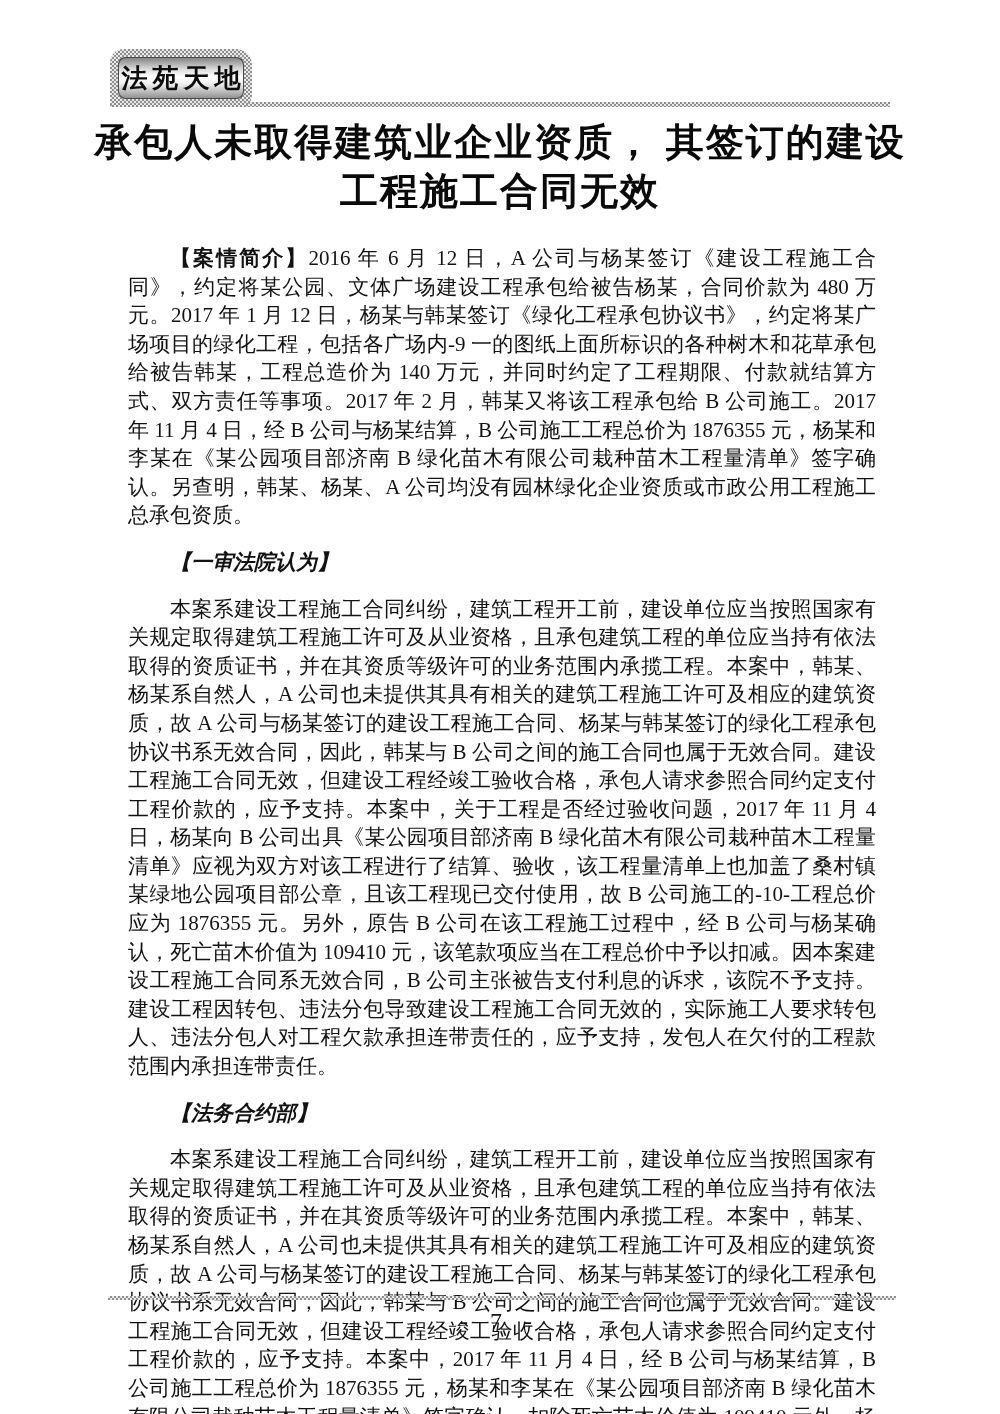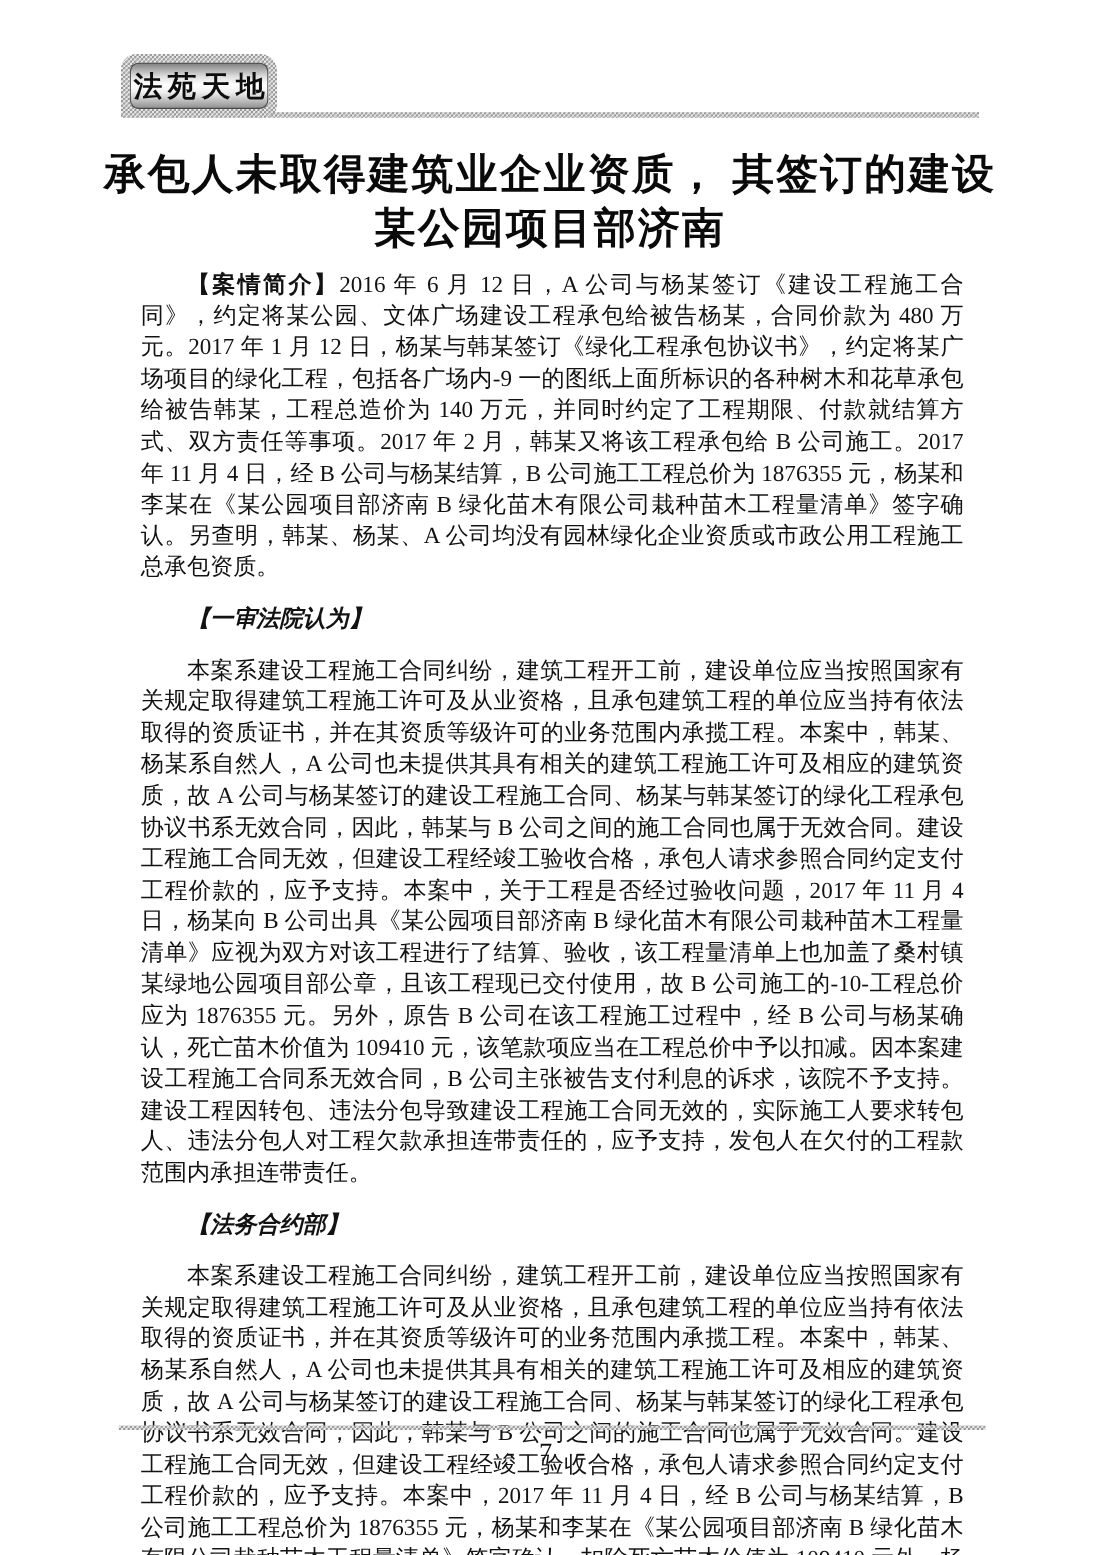--- a/index.html
+++ b/index.html
@@ -47,21 +47,21 @@
     font-family:"Liberation Sans","DejaVu Sans",sans-serif;
     font-weight:bold;
     font-size:26px;
     letter-spacing:5px;
     color:#0d0d0d;
     white-space:nowrap;
     text-indent:5px;
   }
   .title{
     position:absolute;
-    left:0;right:0;top:135px;
+    left:0;right:0;top:118px;
     text-align:center;
     font-weight:900;
     font-size:38px;
     line-height:49px;
     letter-spacing:2px;
     color:#0a0a0a;
   }
   .article{
     position:absolute;
     left:110px;top:226px;
@@ -113,21 +113,21 @@
   <div class="header-rule checker"></div>
 
   <div class="badge checker">
     <div class="badge-inner">
       <span class="badge-text">法苑天地</span>
     </div>
   </div>
 
   <div class="title">
     <div>承包人未取得建筑业企业资质， 其签订的建设</div>
-    <div>某公园项目部济南</div>
+    <div>工程施工合同无效</div>
   </div>
 
   <div class="article">
     <p class="para"><b>【案情简介】</b><span>2016 年 6 月 12 日，A 公司与杨某签订《建设工程施工合同》，约定将某公园、文体广场建设工程承包给被告杨某，合同价款为 480 万元。2017 年 1 月 12 日，杨某与韩某签订《绿化工程承包协议书》，约定将某广场项目的绿化工程，包括各广场内-9 一的图纸上面所标识的各种树木和花草承包给被告韩某，工程总造价为 140 万元，并同时约定了工程期限、付款就结算方式、双方责任等事项。2017 年 2 月，韩某又将该工程承包给 B 公司施工。2017 年 11 月 4 日，经 B 公司与杨某结算，B 公司施工工程总价为 1876355 元，杨某和李某在《某公园项目部济南 B 绿化苗木有限公司栽种苗木工程量清单》签字确认。另查明，韩某、杨某、A 公司均没有园林绿化企业资质或市政公用工程施工总承包资质。</span></p>
 
     <p class="sec-header">【一审法院认为】</p>
 
     <p class="para">本案系建设工程施工合同纠纷，建筑工程开工前，建设单位应当按照国家有关规定取得建筑工程施工许可及从业资格，且承包建筑工程的单位应当持有依法取得的资质证书，并在其资质等级许可的业务范围内承揽工程。本案中，韩某、杨某系自然人，A 公司也未提供其具有相关的建筑工程施工许可及相应的建筑资质，故 A 公司与杨某签订的建设工程施工合同、杨某与韩某签订的绿化工程承包协议书系无效合同，因此，韩某与 B 公司之间的施工合同也属于无效合同。建设工程施工合同无效，但建设工程经竣工验收合格，承包人请求参照合同约定支付工程价款的，应予支持。本案中，关于工程是否经过验收问题，2017 年 11 月 4 日，杨某向 B 公司出具《某公园项目部济南 B 绿化苗木有限公司栽种苗木工程量清单》应视为双方对该工程进行了结算、验收，该工程量清单上也加盖了桑村镇某绿地公园项目部公章，且该工程现已交付使用，故 B 公司施工的-10-工程总价应为 1876355 元。另外，原告 B 公司在该工程施工过程中，经 B 公司与杨某确认，死亡苗木价值为 109410 元，该笔款项应当在工程总价中予以扣减。因本案建设工程施工合同系无效合同，B 公司主张被告支付利息的诉求，该院不予支持。建设工程因转包、违法分包导致建设工程施工合同无效的，实际施工人要求转包人、违法分包人对工程欠款承担连带责任的，应予支持，发包人在欠付的工程款范围内承担连带责任。</p>
 
     <p class="sec-header">【法务合约部】</p>

